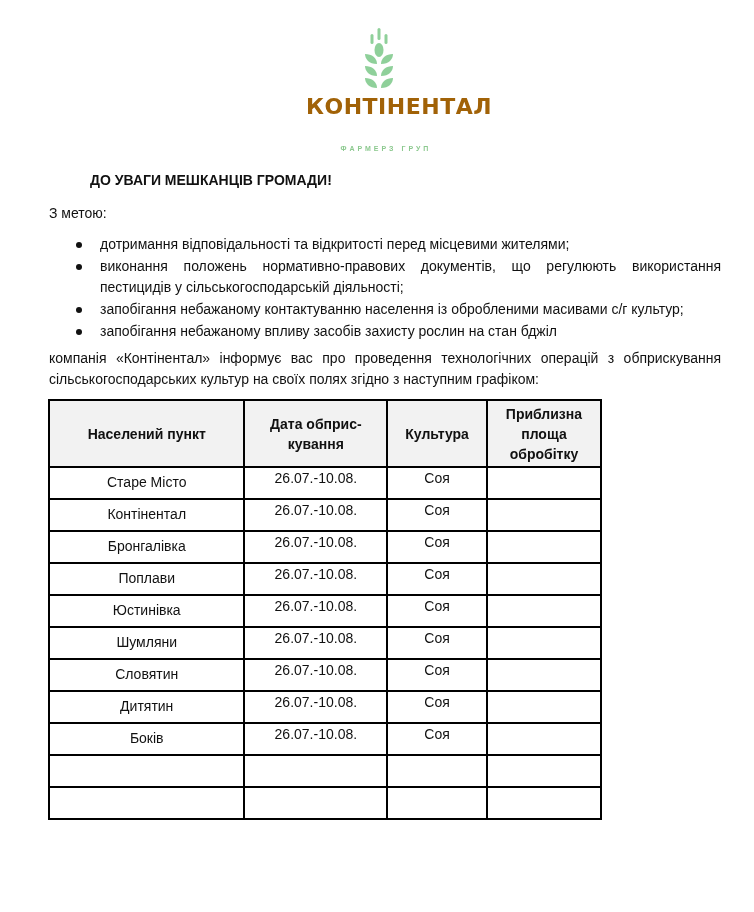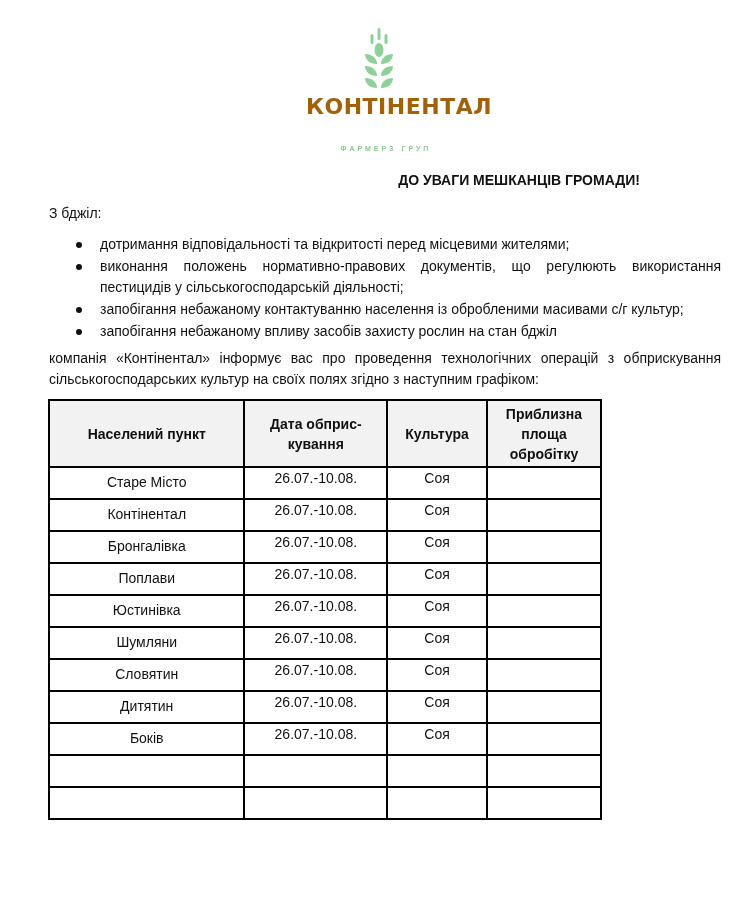--- a/index.html
+++ b/index.html
@@ -6,21 +6,21 @@
     html, body { width: 754px; height: 912px; background: #ffffff; overflow: hidden; }
     body { font-family: "Liberation Sans", sans-serif; color: #111; position: relative; }
 
     .logo { position: absolute; left: 300px; top: 24px; width: 170px; height: 110px; }
     .logo-mark { position: absolute; left: 64px; top: 4px; width: 30px; height: 62px; }
     .logo-name { position: absolute; left: 6px; top: 70px; width: 160px; text-align: center;
       font-family: "DejaVu Sans", sans-serif; font-weight: bold; font-size: 22px; letter-spacing: 0.5px; }
     .logo-sub { position: absolute; left: 6px; top: 121px; width: 160px; text-align: center;
       font-size: 7px; letter-spacing: 3px; font-weight: bold; }
 
-    .title { position: absolute; left: 0; top: 172px; width: 640px; padding-left: 90px; text-align: right;
+    .title { position: absolute; left: 0; top: 172px; width: 640px; padding-left: 90px; text-align: left;
       font-weight: bold; font-size: 14px; }
     .intro { position: absolute; left: 49px; top: 205px; font-size: 14px; }
 
     .bullets { position: absolute; left: 73px; top: 234px; width: 648px; list-style: none; font-size: 14px; }
     .bullets li { position: relative; padding-left: 27px; line-height: 21px; text-align: justify; margin-bottom: 1px; }
     .bullets li .dot { position: absolute; left: 3px; top: 8px; width: 6px; height: 6px; border-radius: 50%; background: #111; }
 
     .para { position: absolute; left: 49px; top: 348px; width: 672px; font-size: 14px; line-height: 21px; text-align: justify; }
 
     table.schedule { position: absolute; left: 48px; top: 399px; width: 554px; border-collapse: collapse;
@@ -48,21 +48,21 @@
       <path d="M17 48 C25 48 29 43 29 38 C22 38 17 42 17 48 Z"></path>
       <path d="M13 60 C5 60 1 55 1 50 C8 50 13 54 13 60 Z"></path>
       <path d="M17 60 C25 60 29 55 29 50 C22 50 17 54 17 60 Z"></path>
     </g>
   </svg>
   <div class="logo-name" style="color:#a16207">КОНТІНЕНТАЛ</div>
   <div class="logo-sub" style="color:#8cc98f">ФАРМЕРЗ ГРУП</div>
 </div>
 
 <div class="title">ДО УВАГИ МЕШКАНЦІВ ГРОМАДИ!</div>
-<div class="intro">З бджіл:</div>
+<div class="intro">З метою:</div>
 
 <ul class="bullets">
   <li><span class="dot"></span><span>дотримання відповідальності та відкритості перед місцевими жителями;</span></li>
   <li><span class="dot"></span><span>виконання положень нормативно-правових документів, що регулюють використання пестицидів у сільськогосподарській діяльності;</span></li>
   <li><span class="dot"></span><span>запобігання небажаному контактуванню населення із обробленими масивами с/г культур;</span></li>
   <li><span class="dot"></span><span>запобігання небажаному впливу засобів захисту рослин на стан бджіл</span></li>
 </ul>
 
 <div class="para">компанія «Контінентал» інформує вас про проведення технологічних операцій з обприскування сільськогосподарських культур на своїх полях згідно з наступним графіком:</div>
 

